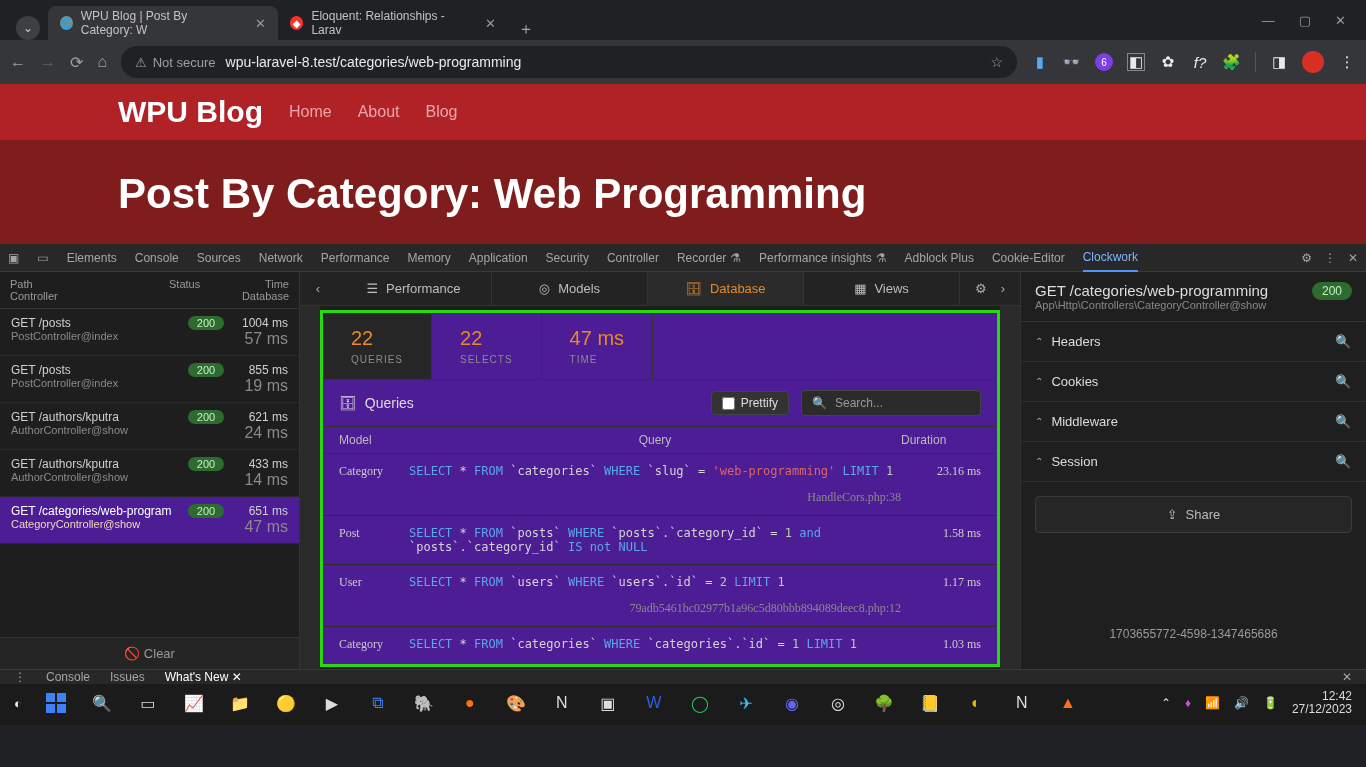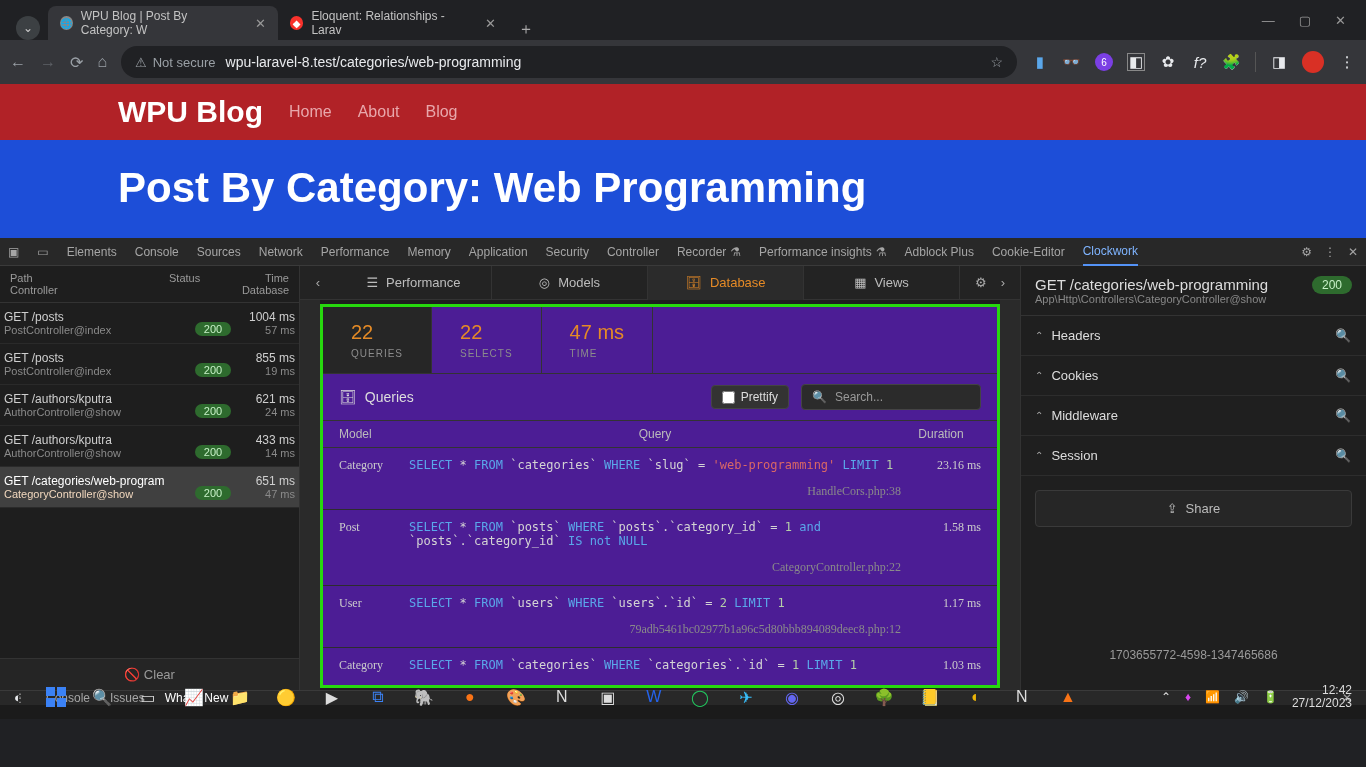--- a/index.html
+++ b/index.html
@@ -24,47 +24,47 @@
 .urlbar .star { margin-left: auto; color: #9aa0a6; }
 .ext-icons { display: flex; gap: 14px; align-items: center; }
 .ext-icons .ic { width: 18px; height: 18px; display: flex; align-items: center; justify-content: center; font-size: 15px; }
 .avatar { width: 22px; height: 22px; border-radius: 50%; background: #d93025; }
 .sep { width: 1px; height: 20px; background: #555; }
 
 
 .page-header { height: 56px; background: #b12227; display: flex; align-items: center; padding-left: 118px; gap: 26px; }
 .brand { color: #fff; font-size: 30px; font-weight: 600; }
 .nav-link { color: #e8a7ab; font-size: 16px; }
-.page-body { background: #1d4ed8; padding: 24px 118px 26px; }
+.page-body { background: #7f1d1d; padding: 30px 118px 26px; }
 .page-title { color: #fff; font-size: 42px; font-weight: 600; }
 
 
 .devtools { display: flex; flex-direction: column; height: 437px; }
 .dt-tabs { height: 28px; background: #282828; border-bottom: 1px solid #3a3a3a; display: flex; align-items: center; padding: 0 8px; gap: 18px; font-size: 12px; color: #a5a5a5; }
 .dt-tab { display: flex; align-items: center; gap: 4px; }
 .dt-tab.active { color: #7fb4ff; border-bottom: 2px solid #5493f7; height: 28px; align-items: center; }
 .dt-right { margin-left: auto; display: flex; gap: 12px; color: #a5a5a5; }
 
 .clockwork { flex: 1; display: flex; background: #1e1e1e; }
 
 .cw-left { width: 300px; border-right: 1px solid #333; display: flex; flex-direction: column; }
 .cw-left-head { display: flex; padding: 6px 10px; color: #9a9a9a; font-size: 11px; border-bottom: 1px solid #333; }
 .cw-left-head .col-path { flex: 1; }
 .cw-left-head .col-status { width: 56px; text-align: left; }
 .cw-left-head .col-time { width: 64px; text-align: right; }
-.cw-req { padding: 7px 4px; display: flex; align-items: flex-end; border-bottom: 1px solid #2a2a2a; }
-.cw-req.active { background: #404040; color: #fff; }
+.cw-req { padding: 7px 11px; display: flex; align-items: flex-start; border-bottom: 1px solid #2a2a2a; }
+.cw-req.active { background: #4c1d95; color: #fff; }
 .cw-req .p { flex: 1; }
 .cw-req .p .method { color: #cfcfcf; font-size: 12px; }
 .cw-req.active .p .method { color: #fff; }
 .cw-req .p .ctrl { color: #8a8a8a; font-size: 11px; }
 .cw-req.active .p .ctrl { color: #f3d9bf; }
 .cw-req .badge200 { background: #2e6b2e; color: #c6f0c6; border-radius: 10px; padding: 1px 8px; font-size: 11px; width: 36px; text-align: center; }
 .cw-req .t { width: 64px; text-align: right; color: #cfcfcf; font-size: 12px; }
-.cw-req .t .sub { color: #8a8a8a; font-size: 11px; }
+.cw-req .t .sub { color: #8a8a8a; font-size: 16px; }
 .cw-clear { margin-top: auto; text-align: center; padding: 8px; color: #9a9a9a; border-top: 1px solid #333; background: #252525; }
 
 
 .cw-mid { flex: 1; display: flex; flex-direction: column; position: relative; }
 .cw-mid-tabs { height: 34px; display: flex; align-items: center; border-bottom: 1px solid #333; background: #232323; }
 .mid-arrow { width: 36px; text-align: center; color: #aaa; }
 .mid-tab { flex: 1; text-align: center; color: #bdbdbd; font-size: 13px; height: 34px; display: flex; align-items: center; justify-content: center; gap: 8px; border-right: 1px solid #333; }
 .mid-tab.active { background: #2b2b2b; color: #e58a26; }
 .mid-gear { width: 60px; display: flex; justify-content: center; gap: 14px; color: #aaa; }
 .cw-mid-body { flex: 1; overflow: hidden; display: flex; }
@@ -76,21 +76,21 @@
 .stat .num { color: #e58a26; font-size: 20px; }
 .stat .lbl { color: #8c8c8c; font-size: 10px; letter-spacing: 1px; margin-top: 4px; }
 .queries-head { display: flex; align-items: center; padding: 10px 16px; border-bottom: 1px solid #333; gap: 12px; }
 .queries-head .title { color: #ddd; font-size: 14px; display: flex; align-items: center; gap: 8px; }
 .prettify { background: #333; border: 1px solid #444; border-radius: 4px; padding: 4px 10px; color: #ddd; font-size: 12px; display: flex; align-items: center; gap: 6px; margin-left: auto; }
 .prettify input { accent-color: #999; }
 .searchbox { background: #2b2b2b; border: 1px solid #444; border-radius: 4px; padding: 5px 10px; color: #999; width: 180px; font-size: 12px; display: flex; align-items: center; gap: 8px; }
 .qt-head { display: flex; padding: 6px 16px; color: #bbb; font-size: 12px; border-bottom: 1px solid #333; }
 .qt-head .c-model { width: 70px; }
 .qt-head .c-query { flex: 1; text-align: center; }
-.qt-head .c-dur { width: 80px; text-align: center; }
+.qt-head .c-dur { width: 80px; text-align: left; }
 .q-row { display: flex; padding: 10px 16px; border-bottom: 1px solid #2d2d2d; font-family: Consolas, monospace; font-size: 12px; }
 .q-row .c-model { width: 70px; color: #ccc; font-family: "Segoe UI"; }
 .q-row .c-query { flex: 1; color: #d4d4d4; }
 .q-row .c-dur { width: 80px; text-align: right; color: #ccc; font-family: "Segoe UI"; }
 .q-row .sql-kw { color: #5aa7ea; }
 .q-row .sql-str { color: #d96765; }
 .q-row .sql-num { color: #b5cea8; }
 .q-src { text-align: right; color: #8a8a8a; font-size: 12px; margin-top: 12px; font-family: "Segoe UI"; }
 
 
@@ -328,21 +328,20 @@
               <div class="q-src">HandleCors.php:38</div>
             </div>
             <div class="c-dur">23.16 ms</div>
           </div>
 
           <div class="q-row">
             <div class="c-model">Post</div>
             <div class="c-query">
               <span class="sql-kw">SELECT</span> * <span class="sql-kw">FROM</span> `posts` <span class="sql-kw">WHERE</span> `posts`.`category_id` = <span class="sql-num">1</span> <span class="sql-kw">and</span><br>
               `posts`.`category_id` <span class="sql-kw">IS not NULL</span>
-              <div class="q-src">CategoryController.php:22</div>
             </div>
             <div class="c-dur">1.58 ms</div>
           </div>
 
           <div class="q-row">
             <div class="c-model">User</div>
             <div class="c-query">
               <span class="sql-kw">SELECT</span> * <span class="sql-kw">FROM</span> `users` <span class="sql-kw">WHERE</span> `users`.`id` = <span class="sql-num">2</span> <span class="sql-kw">LIMIT</span> <span class="sql-num">1</span>
               <div class="q-src">79adb5461bc02977b1a96c5d80bbb894089deec8.php:12</div>
             </div>

